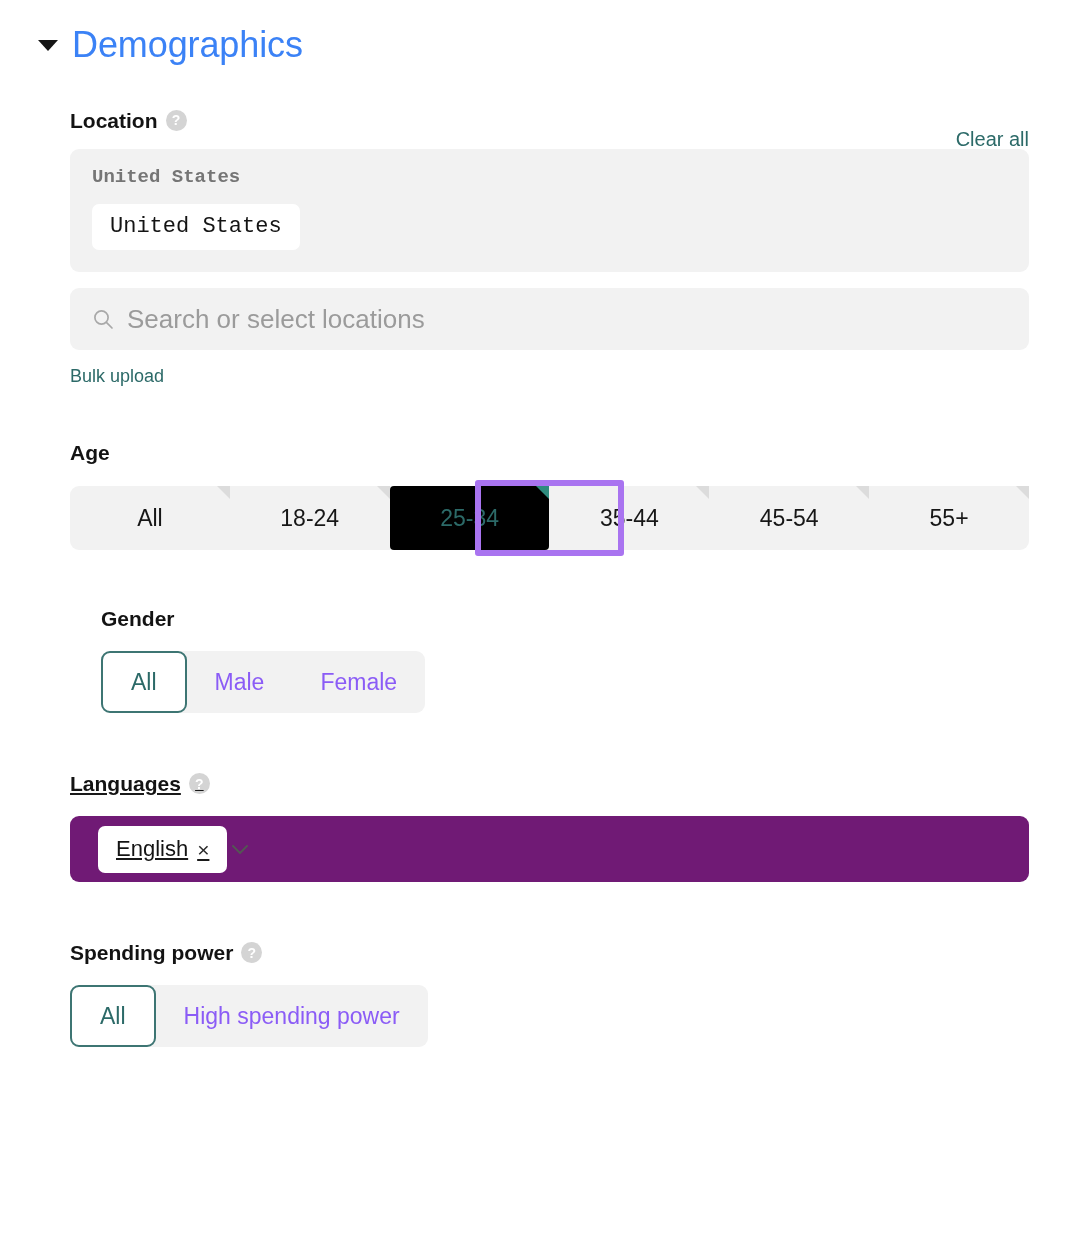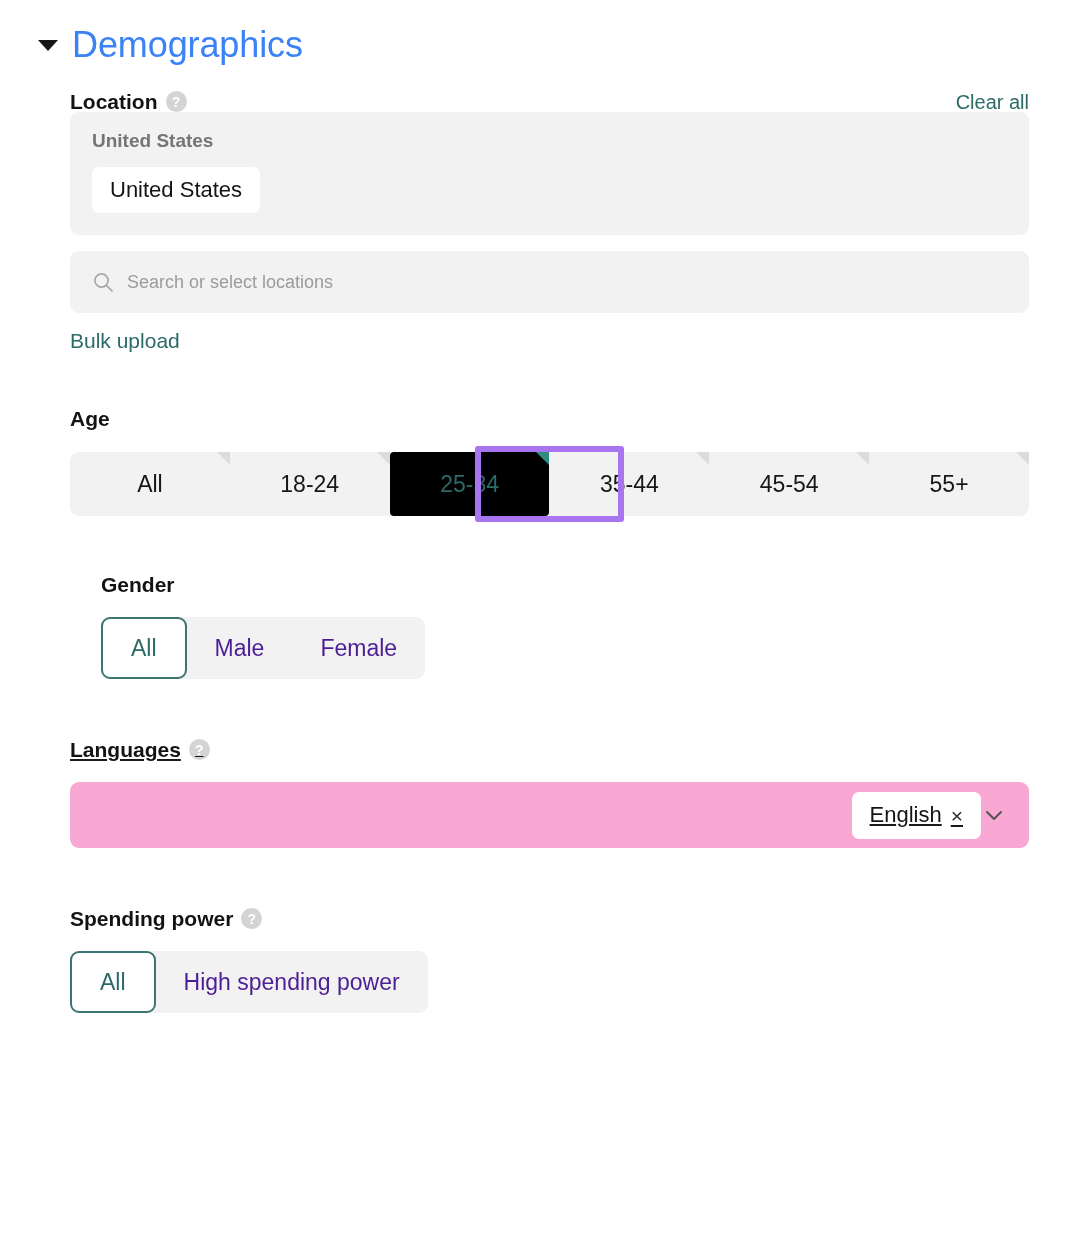--- a/index.html
+++ b/index.html
@@ -73,28 +73,30 @@
     font-weight: 700;
     line-height: 1;
     cursor: pointer;
     user-select: none;
   }
   .link-teal {
     font-size: 20px;
     color: #2c6a68;
     cursor: pointer;
     line-height: 1;
+    margin-top: 38px;
   }
 
   
   .loc-block { margin-top: 28px; }
   .chips-box {
     background: #f2f2f2;
     border-radius: 9px;
     padding: 19px 22px 22px 22px;
+    font-family: Liberation Mono, monospace;
   }
   .chips-group-label {
     font-size: 19px;
     font-weight: 700;
     color: #757575;
     line-height: 1;
     margin-bottom: 17px;
   }
   .chip-row { display: flex; flex-wrap: wrap; gap: 10px; }
   .chip {
@@ -121,27 +123,27 @@
     border-radius: 9px;
     height: 62px;
     display: flex;
     align-items: center;
     padding: 0 22px;
     gap: 13px;
     cursor: text;
   }
   .search-icon svg { display: block; }
   .search-placeholder {
-    font-size: 18px;
+    font-size: 26px;
     color: #9b9b9b;
     line-height: 1;
   }
   .bulk-upload {
     margin-top: 17px;
-    font-size: 21px;
+    font-size: 18px;
     color: #2c6a68;
     cursor: pointer;
     line-height: 1;
     display: inline-block;
   }
 
   
   .age-block { margin-top: 56px; }
   .seg-track {
     margin-top: 23px;
@@ -200,42 +202,42 @@
     display: inline-flex;
     height: 62px;
     align-items: stretch;
   }
   .pill {
     display: flex;
     align-items: center;
     justify-content: center;
     padding: 0 28px;
     font-size: 23px;
-    color: #4c1d95;
+    color: #8b5cf6;
     cursor: pointer;
     line-height: 1;
     box-sizing: border-box;
   }
   .pill.selected {
     background: #ffffff;
     color: #2c6a68;
     border: 2px solid #3d7573;
     border-radius: 9px;
   }
 
   
   .lang-block { margin-top: 60px; text-decoration: underline; }
   .lang-field {
     margin-top: 22px;
-    background: #f9a8d4;
+    background: #701a75;
     border-radius: 9px;
     min-height: 66px;
     display: flex;
     align-items: center;
-    justify-content: flex-end;
+    justify-content: flex-start;
     padding: 0 22px 0 28px;
     cursor: pointer;
   }
   .chevron svg { display: block; }
 
   .sp-block { margin-top: 60px; }
 </style>
 </head>
 <body>
 

